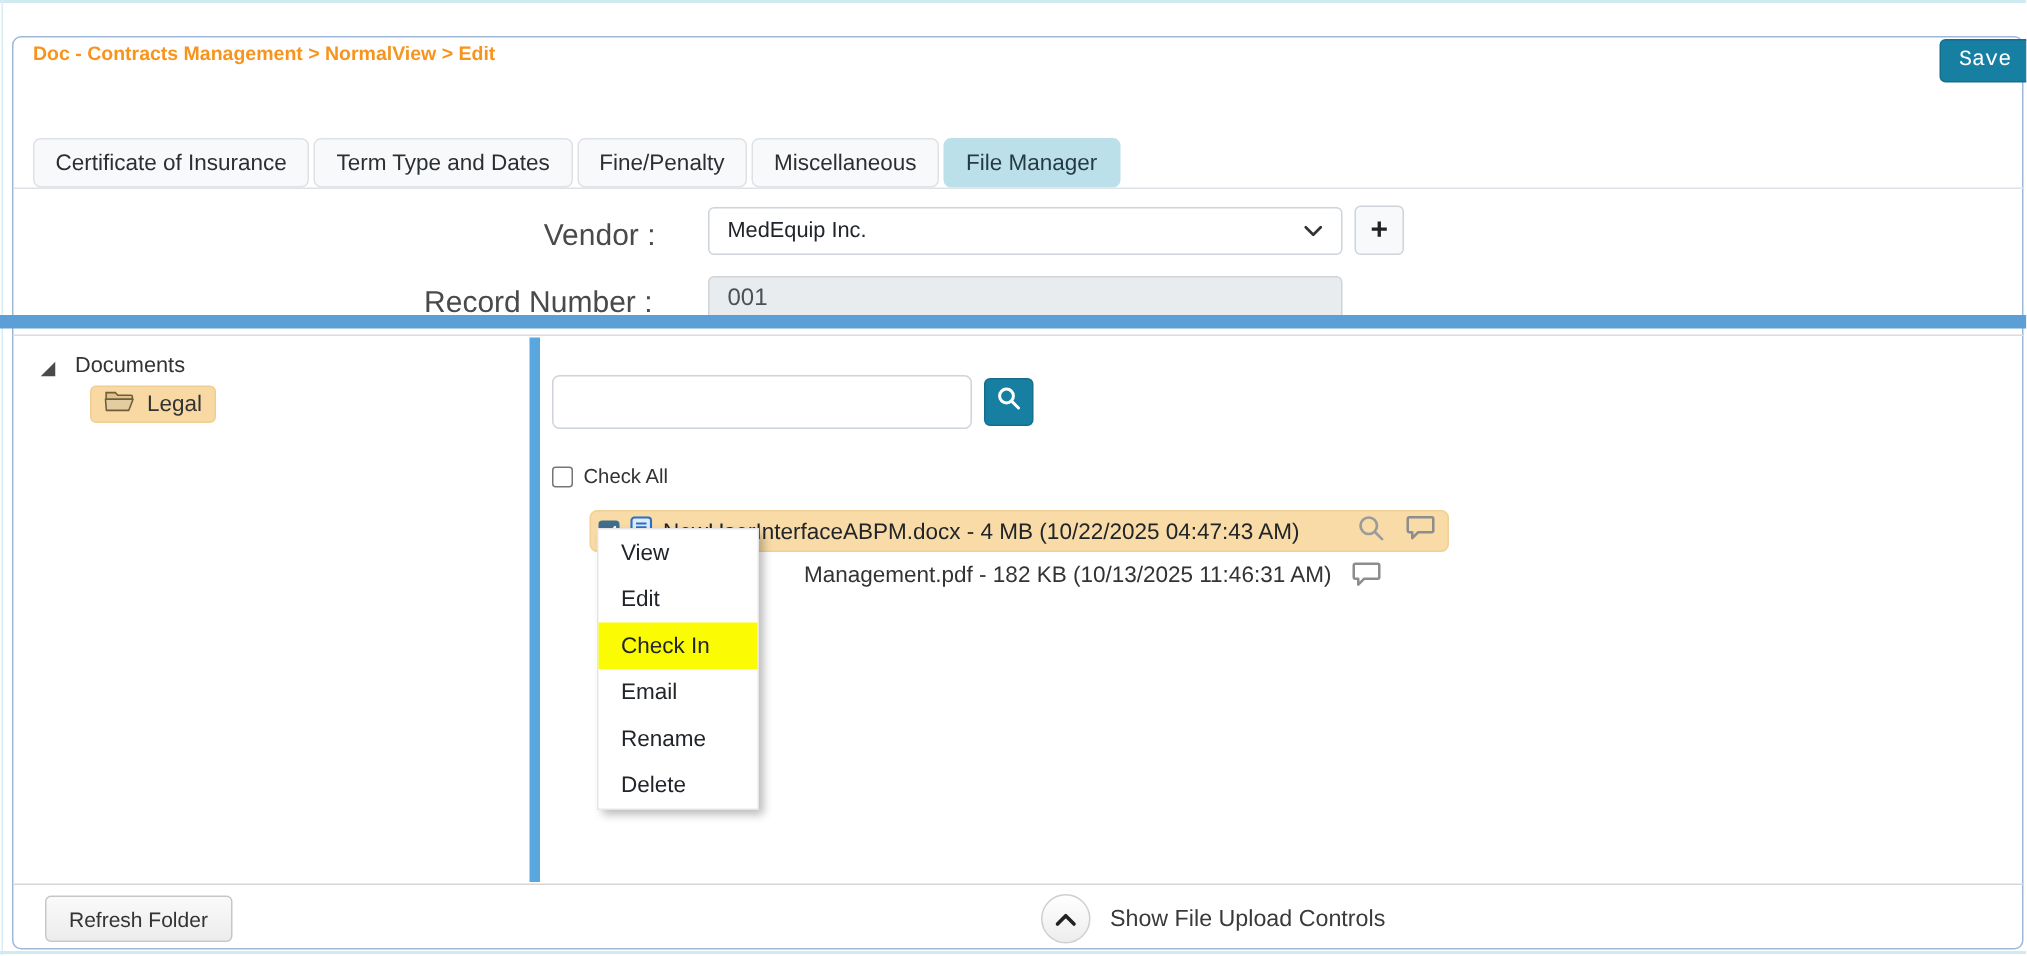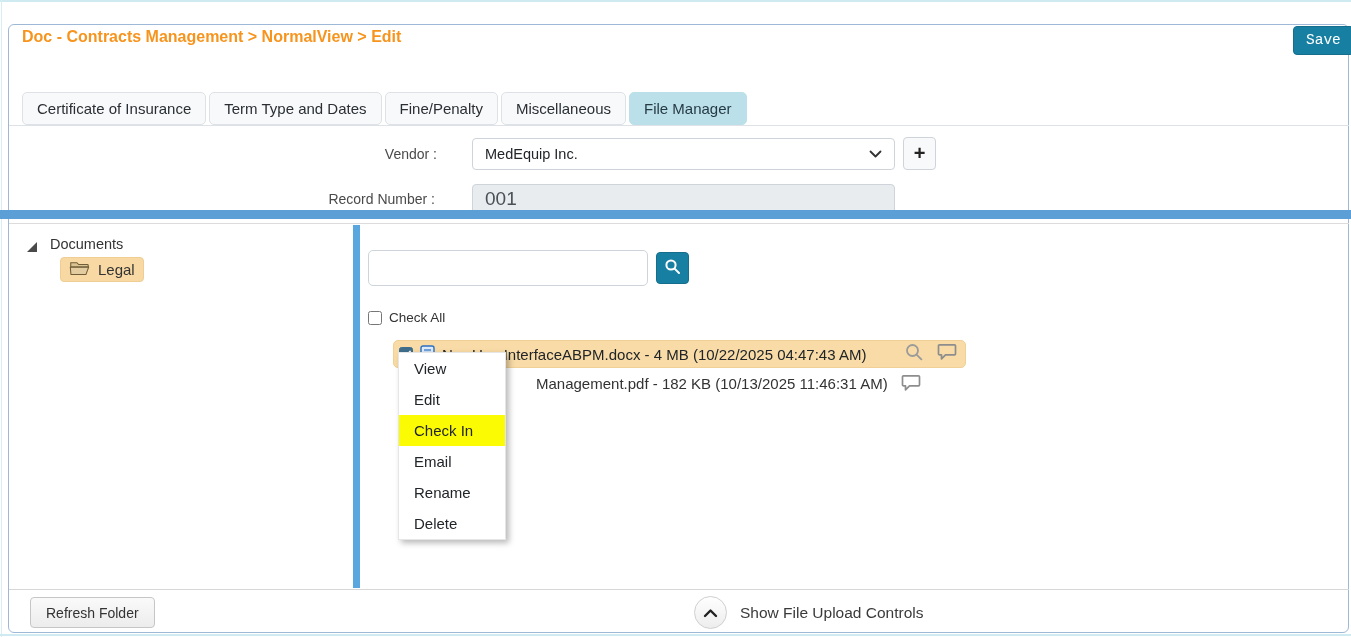--- a/index.html
+++ b/index.html
@@ -6,50 +6,50 @@
   body { font-family:"Liberation Sans", sans-serif; background:#fff; }
   .page { position:relative; width:1351px; height:637px; overflow:hidden; background:#fff; }
 
   .top-line { position:absolute; left:0; top:0; width:1351px; height:2px; background:#cfeaf0; }
   .left-line { position:absolute; left:1px; top:0; width:1px; height:637px; background:#d8eef3; }
   .bottom-line { position:absolute; left:0; top:634px; width:1351px; height:2px; background:#cfeaf0; }
 
   .panel { position:absolute; left:8px; top:24px; width:1341px; height:609px;
            border:1px solid #9eb9d8; border-radius:6px; background:#fff; }
 
-  .breadcrumb { position:absolute; left:22px; top:28px; font-size:16px; font-weight:bold; color:#f7941d; }
+  .breadcrumb { position:absolute; left:22px; top:28px; font-size:13px; font-weight:bold; color:#f7941d; }
 
   .save-btn { position:absolute; left:1293px; top:26px; height:29px; padding:0 12px;
               background:#1780a2; color:#fff; border:1px solid #146e8c; border-radius:4px;
               font-size:14.5px; line-height:27px; cursor:pointer;font-family:Liberation Mono, monospace; }
 
   .tabs-row { position:absolute; left:22px; display:flex; gap:3px; }
   .tabs-row1 { top:57px; }
   .tabs-row2 { top:92px; }
   .tab { height:33px; line-height:31px; padding:0 14px; background:#f8f9fa; border:1px solid #dee2e6;
          border-radius:5px; font-size:15px; color:#2b2f33; white-space:nowrap; cursor:pointer; }
   .tab.active { background:#bce0ea; border-color:#bce0ea; color:#253b44; }
   .tabs-underline { position:absolute; left:9px; top:125px; width:1340px; height:1px; background:#dee2e6; }
 
-  .field-label { position:absolute; font-size:14px; color:#4a4a4a; text-align:right; width:200px; }
+  .field-label { position:absolute; font-size:20px; color:#4a4a4a; text-align:right; width:200px; }
   .vendor-label { left:237px; top:146px; }
   .record-label { left:235px; top:191px; }
 
   .select-box { position:absolute; left:472px; top:138px; width:423px; height:32px;
                 border:1px solid #ced4da; border-radius:4px; background:#fff;
                 display:flex; align-items:center; padding:0 12px; font-size:14.5px; color:#212529; cursor:pointer; }
   .select-box .chev { margin-left:auto; display:flex; }
 
   .plus-btn { position:absolute; left:903px; top:137px; width:33px; height:33px;
               background:#f8f9fa; border:1px solid #ced4da; border-radius:4px;
               font-size:20px; font-weight:bold; color:#222; line-height:29px; text-align:center; cursor:pointer; }
 
   .record-input { position:absolute; left:472px; top:184px; width:423px; height:30px;
                   background:#e9ecef; border:1px solid #ced4da; border-radius:4px;
-                  padding:0 12px; font-size:19px; color:#495057; font-family:inherit; }
+                  padding:0 12px; font-size:16px; color:#495057; font-family:inherit; }
 
   .blue-bar { position:absolute; left:0; top:210px; width:1351px; height:9px; background:#5b9fd6; z-index:5; }
   .split-top-line { position:absolute; left:9px; top:223px; width:1340px; height:1px; background:#dcdcdc; }
 
   .v-divider { position:absolute; left:353px; top:225px; width:7px; height:363px; background:#5aa6de; z-index:4; cursor:col-resize; }
 
   .tree-expander { position:absolute; left:27px; top:238px; width:10px; height:10px; cursor:pointer; }
   .tree-root { position:absolute; left:50px; top:236px; font-size:14.5px; color:#333; cursor:pointer; }
   .tree-child { position:absolute; left:60px; top:257px; height:25px; display:flex; align-items:center;
                 gap:8px; padding:0 8px; background:#f8d9a4; border:1px solid #f0cd92; border-radius:4px; cursor:pointer; }

